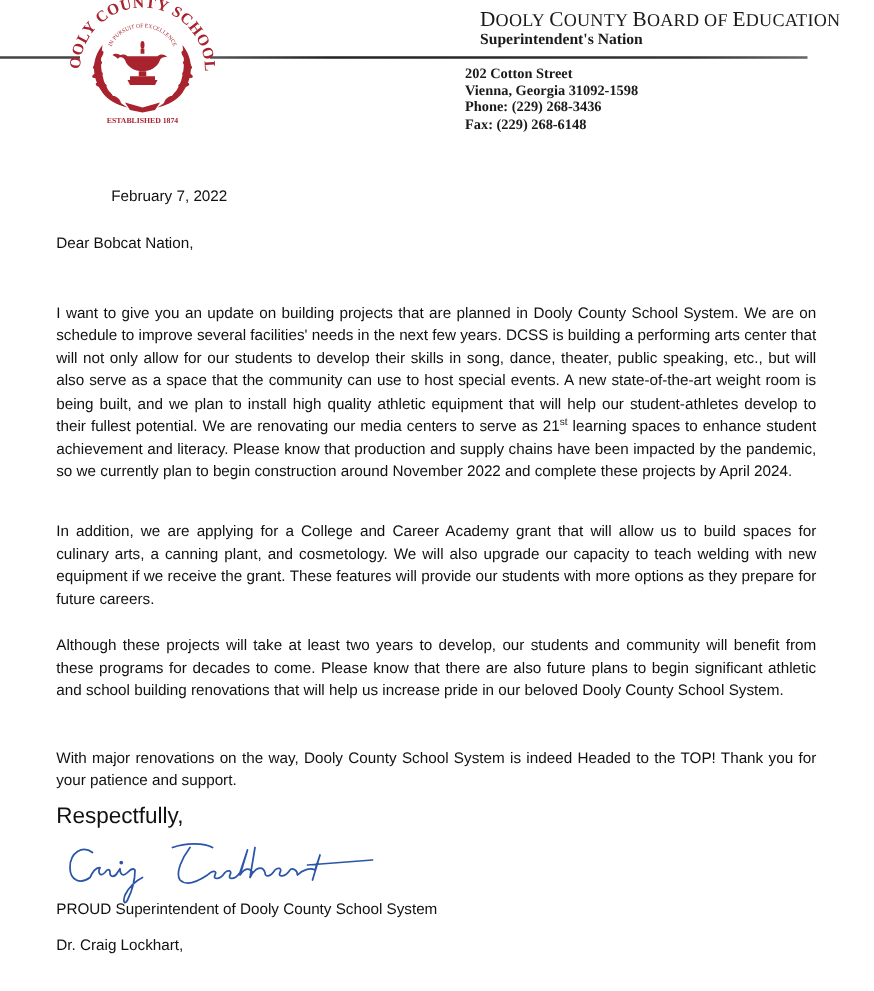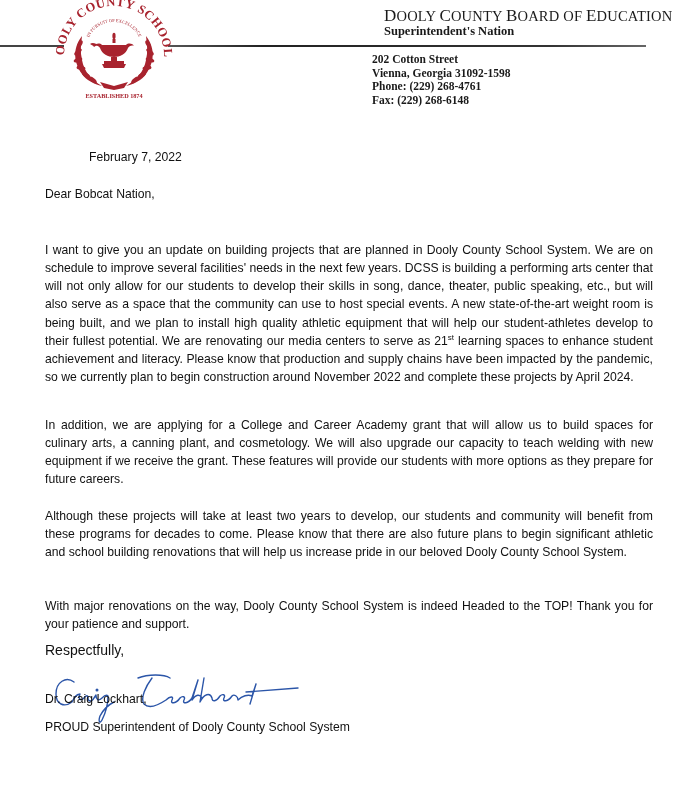--- a/index.html
+++ b/index.html
@@ -20,23 +20,23 @@
   .lh-addr { position: absolute; left: 372px; top: 53px;
     font-family: "Liberation Serif", serif; font-size: 11.5px; line-height: 13.6px; color: #1a1a1a; font-weight: bold; }
   .lh-addr div { white-space: nowrap; }
   .date { position: absolute; left: 45px; top: 150px; font-size: 12.2px; margin-left: 44px; }
   .salutation { position: absolute; left: 45px; top: 187px; font-size: 12.2px; text-align: center; }
   .para { position: absolute; left: 45px; width: 608px; font-size: 12.2px; line-height: 18.1px; text-align: justify; }
   .p1 { top: 229px; }
   .p2 { top: 404px; }
   .p3 { top: 495px; }
   .p4 { top: 585px; }
-  .closing { position: absolute; left: 45px; top: 642px; font-size: 14px; }
+  .closing { position: absolute; left: 45px; top: 642px; font-size: 18px; }
   .signature { position: absolute; left: 52px; top: 668px; width: 260px; height: 60px; }
-  .sig-name { position: absolute; left: 45px; top: 692px; font-size: 12.2px; }
+  .sig-name { position: absolute; left: 45px; top: 749px; font-size: 12.2px; }
   .sig-title { position: absolute; left: 45px; top: 720px; font-size: 12.2px; text-align: right; }
   sup { font-size: 8px; vertical-align: super; line-height: 0; }
 </style>
 </head>
 <body>
 
 <div class="rule-left"></div>
 <div class="rule-right"></div>
 
 <div class="logo">
@@ -84,21 +84,21 @@
 </div>
 
 <div class="lh-title">
   <span class="big">D</span><span>OOLY </span><span class="big">C</span><span>OUNTY </span><span class="big">B</span><span>OARD OF </span><span class="big">E</span><span>DUCATION</span>
 </div>
 <div class="lh-sub">Superintendent's Nation</div>
 
 <div class="lh-addr">
   <div>202 Cotton Street</div>
   <div>Vienna, Georgia 31092-1598</div>
-  <div>Phone: (229) 268-4761</div>
+  <div>Phone: (229) 268-3436</div>
   <div>Fax: (229) 268-6148</div>
 </div>
 
 <div class="date">February 7, 2022</div>
 <div class="salutation">Dear Bobcat Nation,</div>
 
 <p class="para p1"><span>I want to give you an update on building projects that are planned in Dooly County School System.  We are on schedule to improve several facilities' needs in the next few years.  DCSS is building a performing arts center that will not only allow for our students to develop their skills in song, dance, theater, public speaking, etc., but will also serve as a space that the community can use to host special events.  A new state-of-the-art weight room is being built, and we plan to install high quality athletic equipment that will help our student-athletes develop to their fullest potential.  We are renovating our media centers to serve as 21</span><sup>st</sup><span> learning spaces to enhance student achievement and literacy.  Please know that production and supply chains have been impacted by the pandemic, so we currently plan to begin construction around November 2022 and complete these projects by April 2024.</span></p>
 
 <p class="para p2">In addition, we are applying for a College and Career Academy grant that will allow us to build spaces for culinary arts, a canning plant, and cosmetology.  We will also upgrade our capacity to teach welding with new equipment if we receive the grant.  These features will provide our students with more options as they prepare for future careers.</p>
 <p class="para p3">Although these projects will take at least two years to develop, our students and community will benefit from these programs for decades to come. Please know that there are also future plans to begin significant athletic and school building renovations that will help us increase pride in our beloved Dooly County School System.</p>

